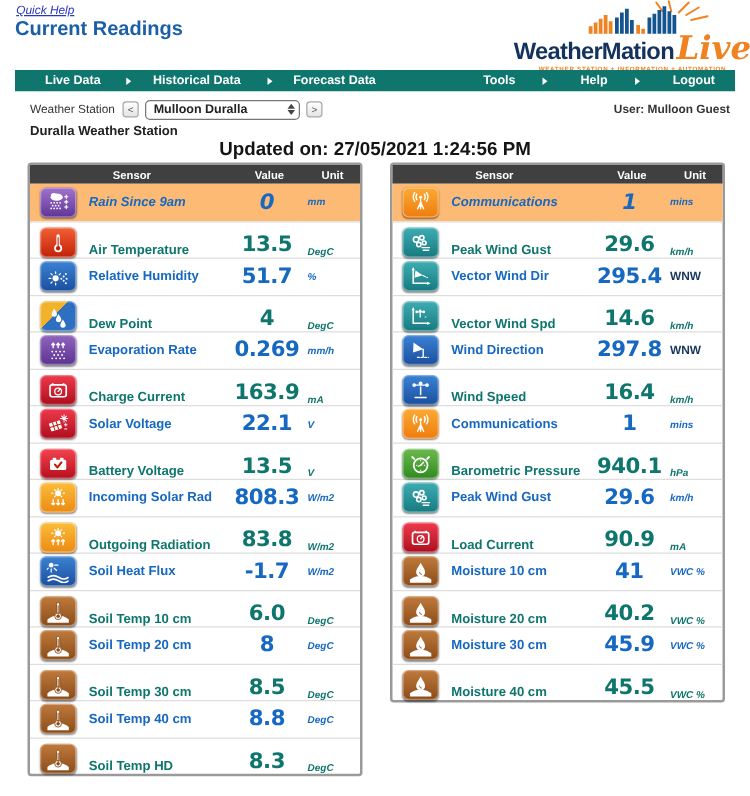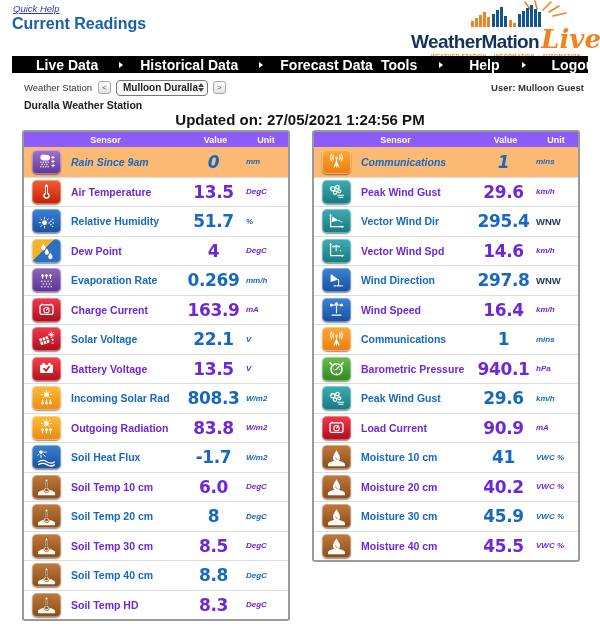--- a/index.html
+++ b/index.html
@@ -10,60 +10,60 @@
   .quick-help{position:absolute;left:13px;top:3px;font-size:9.5px;font-style:italic;text-decoration:underline;color:#2b35c0;cursor:pointer;}
   .title{position:absolute;left:12px;top:15px;font-size:16px;font-weight:bold;color:#1a5fa8;}
   .logo{position:absolute;right:14px;top:0;width:160px;text-align:center;}
   .logo-graphic{display:block;margin:0 auto;}
   .logo-line{display:flex;align-items:baseline;justify-content:center;line-height:1;margin-top:-2px;}
   .logo-brand{font-size:19px;font-weight:bold;color:#14335c;letter-spacing:-0.6px;}
   .logo-live{font-size:26px;color:#f08321;font-family:"DejaVu Serif",serif;font-style:italic;font-weight:bold;margin-left:2px;}
   .logo-tagline{font-size:5px;color:#f08321;font-weight:bold;letter-spacing:0.55px;margin-top:1px;}
 
   
-  .navbar{position:absolute;left:12px;right:12px;top:56px;height:17px;background:#000000;display:flex;justify-content:space-between;color:#fff;font-size:14px;font-weight:bold;}
+  .navbar{position:absolute;left:12px;right:12px;top:56px;height:17px;background:#0f766e;display:flex;justify-content:space-between;color:#fff;font-size:10px;font-weight:bold;}
   .nav-group{display:flex;align-items:center;}
   .nav-group.left{padding-left:24px;}
   .nav-group.right{padding-right:16px;}
   .nav-item{cursor:pointer;white-space:nowrap;}
   .nav-arrow{width:0;height:0;border-left:4px solid #fff;border-top:3.5px solid transparent;border-bottom:3.5px solid transparent;margin:0 17px;}
   .nav-group.right .nav-arrow{margin:0 22px;}
   .nav-group.left .nav-item{margin-right:4px;}
   .nav-group.right .nav-item{margin-left:4px;}
 
   
   .station-bar{position:absolute;left:24px;right:16px;top:79px;height:17px;display:flex;align-items:center;font-size:9.5px;color:#333;}
   .station-label{margin-right:6px;}
   .mini-btn{width:13px;height:13px;border:1px solid #a5a5a5;border-radius:3px;background:linear-gradient(#ffffff,#e4e4e4);color:#555;font-size:8px;line-height:11px;text-align:center;cursor:pointer;box-sizing:border-box;}
-  .station-select{width:92px;height:16px;margin:0 5px;border:1.5px solid #777;border-radius:4px;background:#fff;display:flex;align-items:center;justify-content:space-between;padding:0 3px 0 6px;font-size:10px;font-weight:bold;color:#222;cursor:pointer;box-sizing:border-box;}
+  .station-select{width:124px;height:16px;margin:0 5px;border:1.5px solid #777;border-radius:4px;background:#fff;display:flex;align-items:center;justify-content:space-between;padding:0 3px 0 6px;font-size:10px;font-weight:bold;color:#222;cursor:pointer;box-sizing:border-box;}
   .updown{display:flex;flex-direction:column;gap:1px;}
   .updown i{width:0;height:0;border-left:3px solid transparent;border-right:3px solid transparent;}
   .updown .up{border-bottom:4px solid #444;}
   .updown .down{border-top:4px solid #444;}
   .user-label{margin-left:auto;font-size:9.5px;font-weight:bold;color:#333;}
 
   .station-name{position:absolute;left:24px;top:99px;font-size:10.5px;font-weight:bold;color:#222;}
   .updated{position:absolute;left:0;top:111px;width:100%;text-align:center;font-size:15px;font-weight:600;color:#141414;}
 
   
   .tables{position:absolute;left:22px;top:130px;display:flex;gap:22px;align-items:flex-start;}
   .sensor-table{width:268px;border:2px solid #9a9a9a;border-radius:3px;background:#fff;box-sizing:border-box;}
-  .thead{display:flex;align-items:center;background:#8b5cf6;height:15px;color:#fff;font-size:9px;font-weight:bold;}
+  .thead{display:flex;align-items:center;background:#404040;height:15px;color:#fff;font-size:9px;font-weight:bold;}
   .th-sensor{width:163px;text-align:center;}
   .th-value{width:57px;text-align:center;}
   .th-unit{flex:1;text-align:center;}
   .row{display:flex;align-items:center;height:29.5px;border-top:1px solid #ddd;box-sizing:border-box;}
   .rows .row:first-child{border-top:none;}
   .cell-icon{width:44px;display:flex;justify-content:center;flex-shrink:0;}
   .icon{width:29px;height:24px;border-radius:5px;display:flex;align-items:center;justify-content:center;box-shadow:0 1px 1.5px rgba(0,0,0,.45), inset 0 0 0 1px rgba(255,255,255,.35);}
   .icon svg{width:21px;height:19px;display:block;}
   .cell-name{flex:1;font-size:10.5px;font-weight:600;padding-left:3px;}
   .cell-value{width:57px;text-align:center;font-size:17px;font-weight:bold;letter-spacing:-0.4px;font-family:"DejaVu Sans",sans-serif;}
   .cell-unit{width:46px;font-size:8px;font-weight:bold;font-style:italic;padding-left:4px;box-sizing:border-box;}
-  .t-dark{color:#6d28d9;}
+  .t-dark{color:#0f766e;align-items:flex-end;}
   .t-blue{color:#1668c1;}
   .hl{background:#fdba74;color:#1668c1;font-style:italic;}
   .unit-strong{font-style:normal;font-size:9.5px;font-weight:800;color:#17375d;letter-spacing:0;}
 
   
   .ic-rain-cloud{background:linear-gradient(#a273cc,#5e3596);}
   .ic-thermometer{background:linear-gradient(#f26035,#c22108);}
   .ic-humidity{background:linear-gradient(#3c82d4,#1a4f9e);}
   .ic-dew-drops{background:linear-gradient(135deg,#f2b32b 42%,#2d6fc0 42%);}
   .ic-evaporation{background:linear-gradient(#9165bd,#5c3391);}

